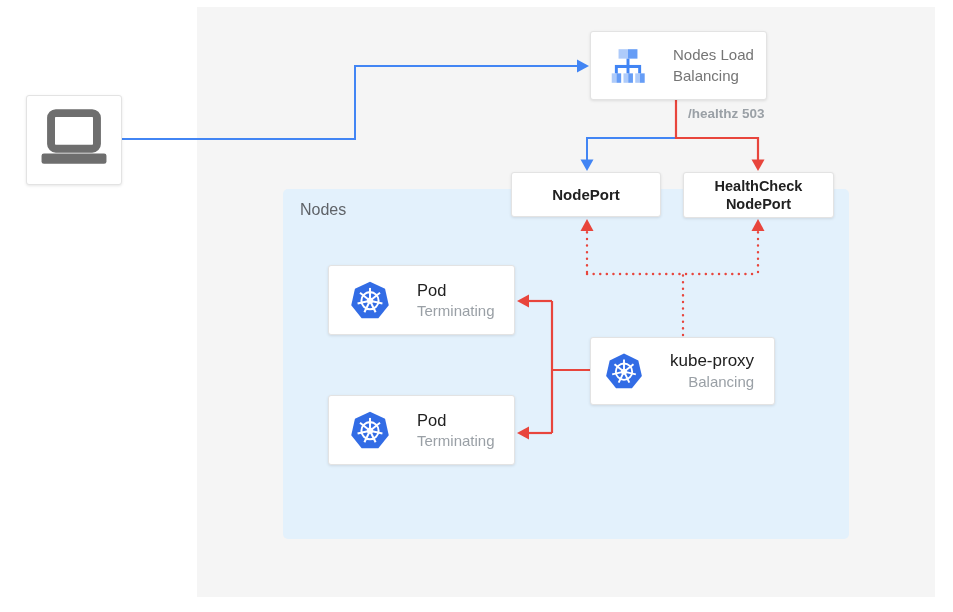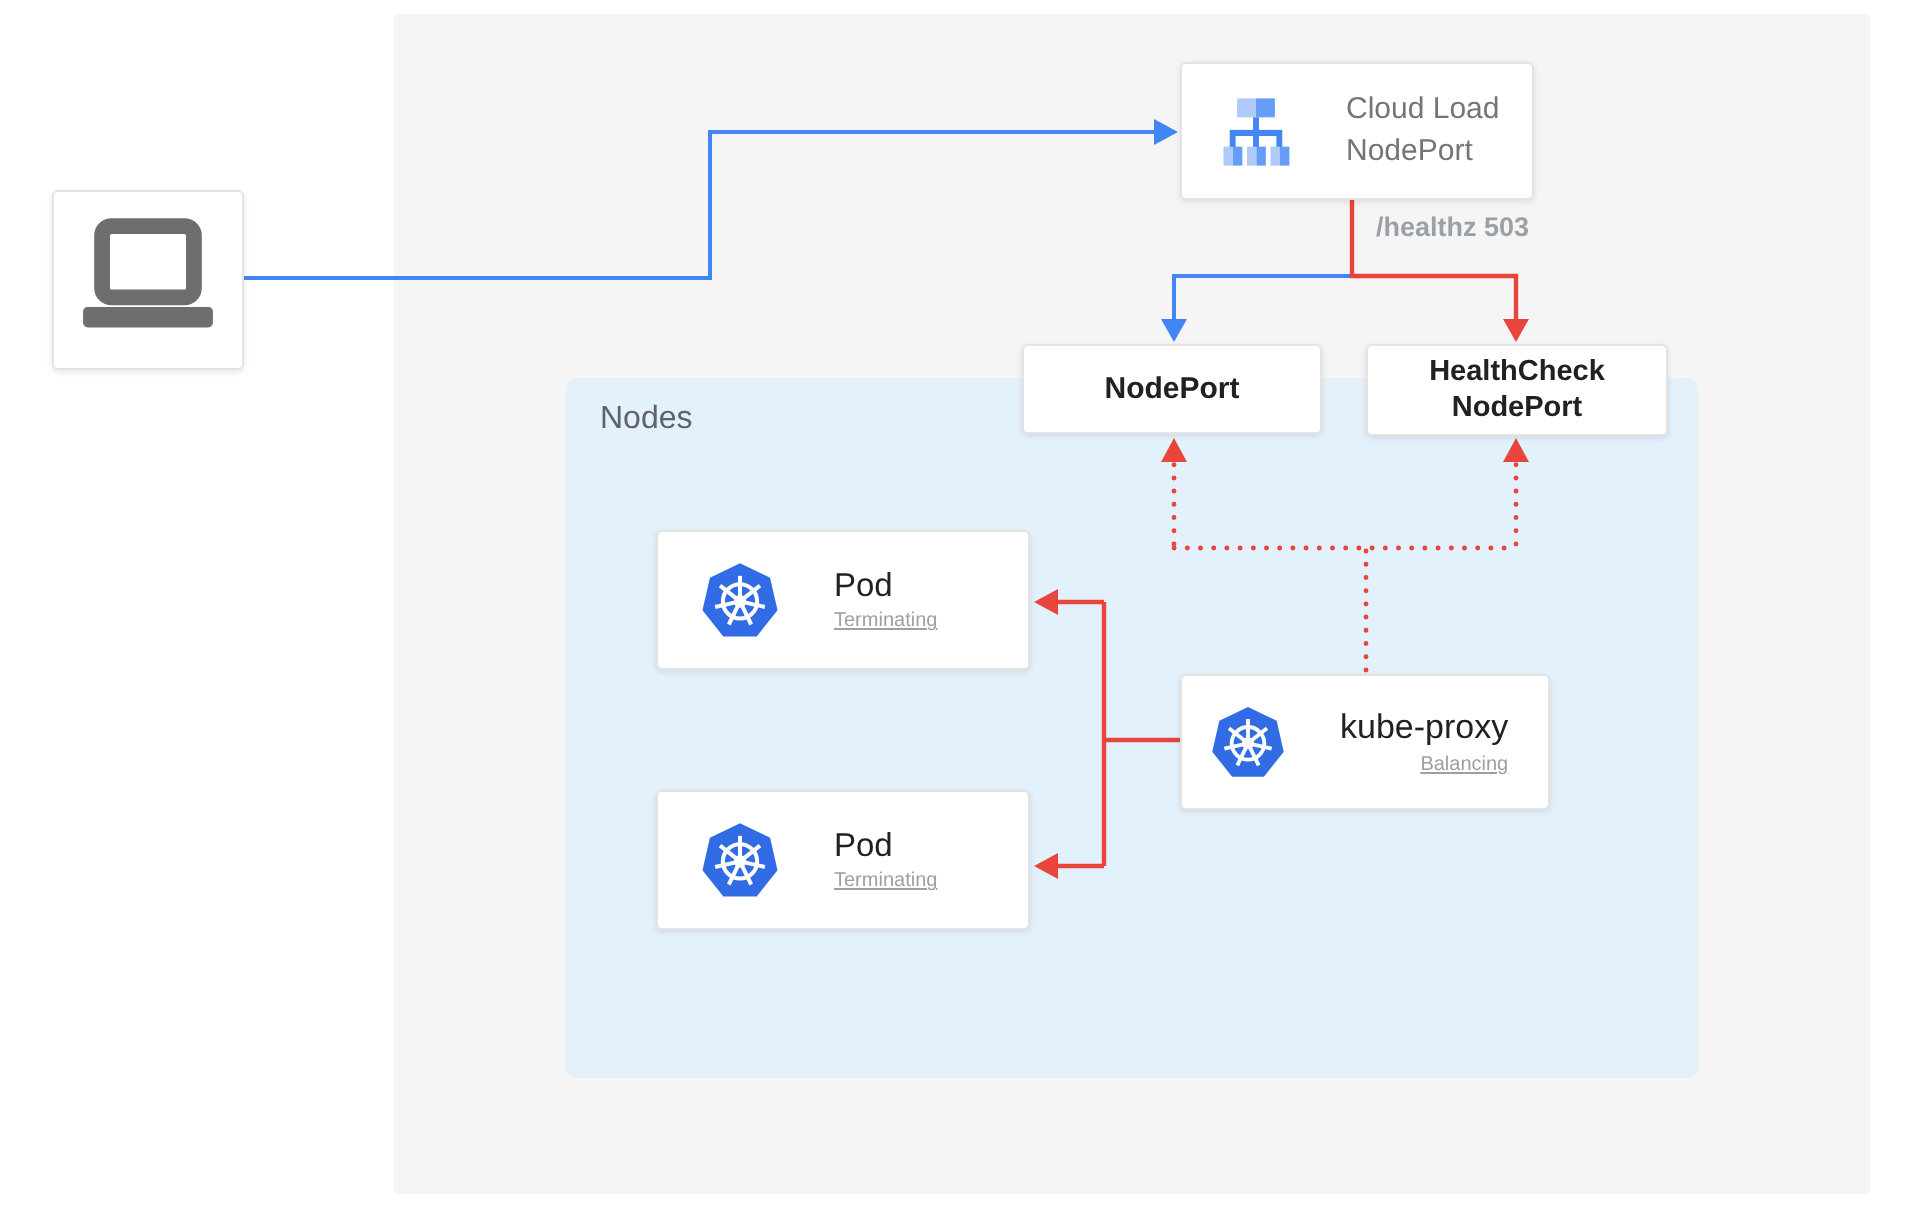--- a/index.html
+++ b/index.html
@@ -100,24 +100,23 @@
     padding-left: 13px;
     text-align: right;
   }
   .node-text { margin-left: 26px; }
   .node-title {
     font-size: 16.5px;
     color: var(--title-dark);
     line-height: 1.3;
   }
   .node-subtitle {
-    font-size: 10px;
+    font-size: 15px;
     color: var(--muted-gray);
     line-height: 1.3;
-    text-decoration: underline;
   }
   .kproxy-card .node-title { font-size: 17px; }
   .healthz-label {
     position: absolute;
     left: 688px; top: 106px;
     font-size: 13.5px;
     font-weight: bold;
     color: var(--muted-gray);
   }
   .lines-svg {
@@ -225,21 +224,21 @@
   <div class="card laptop-card">
     <svg class="laptop-icon-svg" viewBox="0 0 48 48">
       <use href="#laptop-glyph"></use>
     </svg>
   </div>
 
   <div class="card clb-card">
     <svg class="clb-icon" viewBox="0 0 40 40">
       <use href="#clb-logo"></use>
     </svg>
-    <div class="clb-label">Cloud Load NodePort</div>
+    <div class="clb-label">Nodes Load Balancing</div>
   </div>
 
   <div class="healthz-label">/healthz 503</div>
 
   <div class="card port-card nodeport-card">
     <span>NodePort</span>
   </div>
 
   <div class="card port-card hc-card">
     <span class="wrap-label">HealthCheck NodePort</span>

